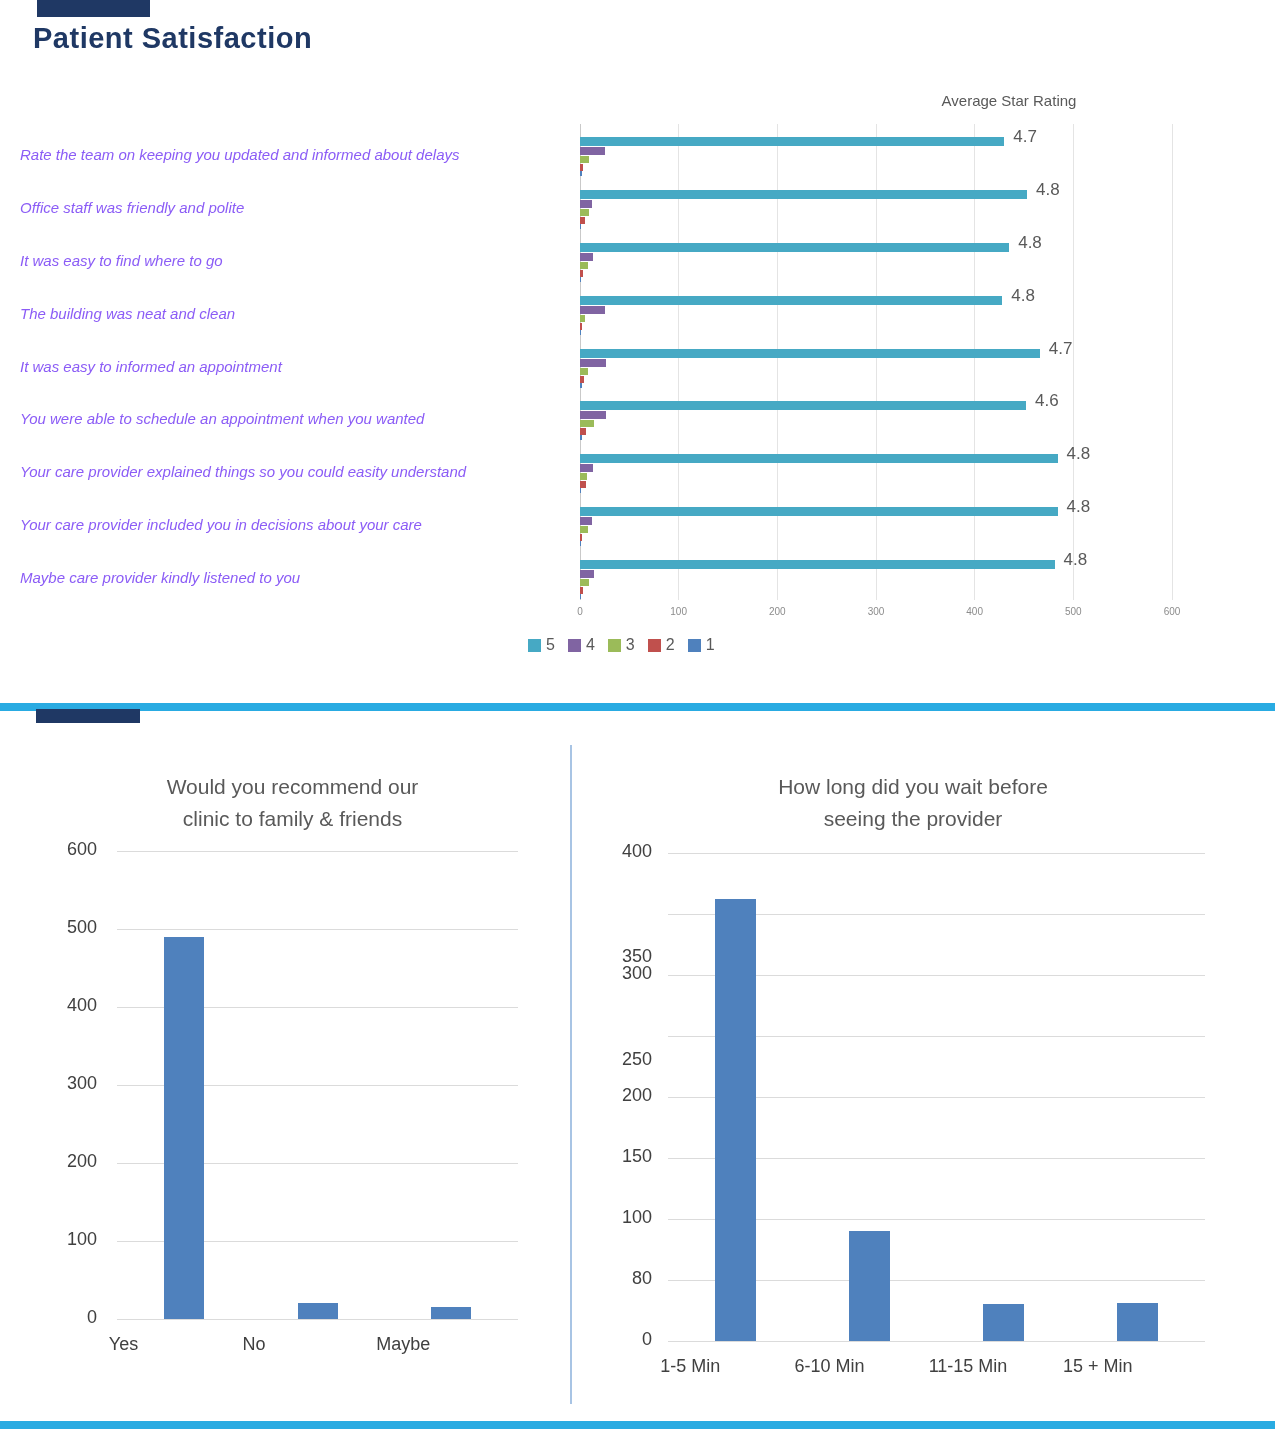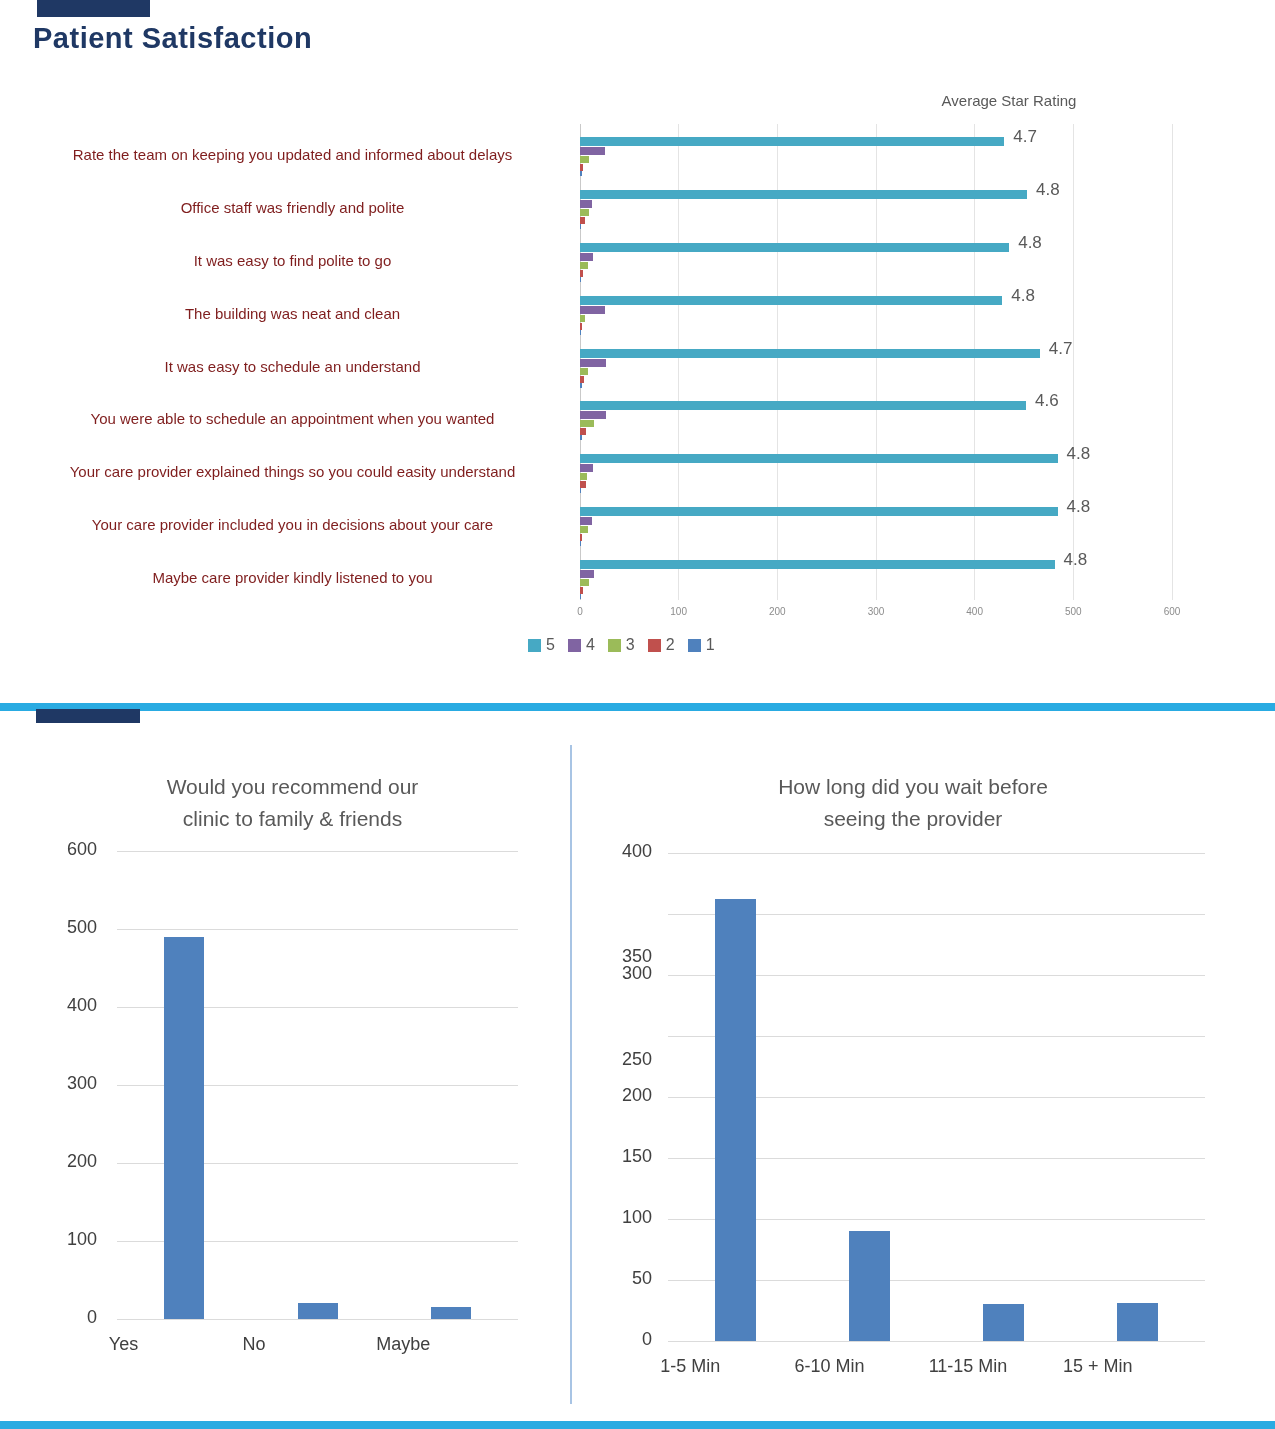--- a/index.html
+++ b/index.html
@@ -8,22 +8,22 @@
           font-family:"Liberation Sans", sans-serif; }
   .accent-rect { position:absolute; background:#1F3864; }
   .band { position:absolute; left:0; width:1275px; height:8px; background:#29ABE2; }
   .page-title { position:absolute; left:33px; top:22px; font-size:29px; font-weight:bold;
                 color:#1F3864; letter-spacing:0.5px; }
   .small-title { position:absolute; left:909px; top:92px; width:200px; text-align:center;
                  font-size:15px; color:#595959; }
   .hplot { position:absolute; left:580px; top:124px; width:592px; height:476px; }
   .hgrid { position:absolute; top:0; width:1px; }
   .hbar  { position:absolute; left:0; }
-  .cat-label { position:absolute; text-align:center; font-size:15px; color:#7f1d1d;
-               line-height:22px; height:22px; white-space:nowrap; }
+  .cat-label { position:absolute; text-align:left; font-size:15px; color:#8b5cf6;
+               line-height:22px; height:22px; white-space:nowrap;font-style:italic; }
   .val-label { position:absolute; font-size:17px; color:#595959; line-height:22px; }
   .tick { position:absolute; font-size:10px; color:#8C8C8C; text-align:center; }
   .legend { position:absolute; left:528px; top:636px; display:flex; align-items:center;
             font-size:16px; color:#595959; }
   .lg-item { display:flex; align-items:center; margin-right:13px; }
   .lg-sq { width:13px; height:13px; margin-right:5px; }
   .vgrid { position:absolute; height:1px; background:#DBDBDB; }
   .ylab { position:absolute; text-align:right; font-size:18px; color:#404040; }
   .vbar { position:absolute; }
   .xlab { position:absolute; text-align:left; font-size:18px; color:#404040; white-space:nowrap; }
@@ -134,25 +134,25 @@
     <div class="tick" style="left: 757.333px; top: 606px; width: 40px;">200</div>
     <div class="tick" style="left: 856px; top: 606px; width: 40px;">300</div>
     <div class="tick" style="left: 954.667px; top: 606px; width: 40px;">400</div>
     <div class="tick" style="left: 1053.33px; top: 606px; width: 40px;">500</div>
     <div class="tick" style="left: 1152px; top: 606px; width: 40px;">600</div>
     <div class="val-label" style="left: 1013.27px; top: 126px;">4.7</div>
     <div class="cat-label" style="left: 20px; width: 545px; top: 144px;">Rate the team on keeping you updated and informed about delays</div>
     <div class="val-label" style="left: 1035.96px; top: 178.889px;">4.8</div>
     <div class="cat-label" style="left: 20px; width: 545px; top: 196.889px;">Office staff was friendly and polite</div>
     <div class="val-label" style="left: 1018.2px; top: 231.778px;">4.8</div>
-    <div class="cat-label" style="left: 20px; width: 545px; top: 249.778px;">It was easy to find polite to go</div>
+    <div class="cat-label" style="left: 20px; width: 545px; top: 249.778px;">It was easy to find where to go</div>
     <div class="val-label" style="left: 1011.29px; top: 284.667px;">4.8</div>
     <div class="cat-label" style="left: 20px; width: 545px; top: 302.667px;">The building was neat and clean</div>
     <div class="val-label" style="left: 1048.79px; top: 337.556px;">4.7</div>
-    <div class="cat-label" style="left: 20px; width: 545px; top: 355.556px;">It was easy to schedule an understand</div>
+    <div class="cat-label" style="left: 20px; width: 545px; top: 355.556px;">It was easy to informed an appointment</div>
     <div class="val-label" style="left: 1034.97px; top: 390.444px;">4.6</div>
     <div class="cat-label" style="left: 20px; width: 545px; top: 408.444px;">You were able to schedule an appointment when you wanted</div>
     <div class="val-label" style="left: 1066.55px; top: 443.333px;">4.8</div>
     <div class="cat-label" style="left: 20px; width: 545px; top: 461.333px;">Your care provider explained things so you could easity understand</div>
     <div class="val-label" style="left: 1066.55px; top: 496.222px;">4.8</div>
     <div class="cat-label" style="left: 20px; width: 545px; top: 514.222px;">Your care provider included you in decisions about your care</div>
     <div class="val-label" style="left: 1063.59px; top: 549.111px;">4.8</div>
     <div class="cat-label" style="left: 20px; width: 545px; top: 567.111px;">Maybe care provider kindly listened to you</div>
     <div class="vgrid" style="left: 117px; width: 401px; top: 1318.5px;"></div>
     <div class="ylab" style="left: 27px; width: 70px; top: 1307px;">0</div>
@@ -170,21 +170,21 @@
     <div class="ylab" style="left: 27px; width: 70px; top: 839px;">600</div>
     <div class="vbar" style="left: 163.833px; top: 936.8px; width: 40px; height: 382.2px; background: rgb(79, 129, 189);"></div>
     <div class="xlab" style="left: 108.833px; width: 150px; top: 1334px;">Yes</div>
     <div class="vbar" style="left: 297.5px; top: 1303.4px; width: 40px; height: 15.6px; background: rgb(79, 129, 189);"></div>
     <div class="xlab" style="left: 242.5px; width: 150px; top: 1334px;">No</div>
     <div class="vbar" style="left: 431.167px; top: 1306.52px; width: 40px; height: 12.48px; background: rgb(79, 129, 189);"></div>
     <div class="xlab" style="left: 376.167px; width: 150px; top: 1334px;">Maybe</div>
     <div class="vgrid" style="left: 668px; width: 537px; top: 1340.5px;"></div>
     <div class="ylab" style="left: 582px; width: 70px; top: 1329px;">0</div>
     <div class="vgrid" style="left: 668px; width: 537px; top: 1279.5px;"></div>
-    <div class="ylab" style="left: 582px; width: 70px; top: 1268px;">50</div>
+    <div class="ylab" style="left: 582px; width: 70px; top: 1268px;">80</div>
     <div class="vgrid" style="left: 668px; width: 537px; top: 1218.5px;"></div>
     <div class="ylab" style="left: 582px; width: 70px; top: 1207px;">100</div>
     <div class="vgrid" style="left: 668px; width: 537px; top: 1157.5px;"></div>
     <div class="ylab" style="left: 582px; width: 70px; top: 1146px;">150</div>
     <div class="vgrid" style="left: 668px; width: 537px; top: 1096.5px;"></div>
     <div class="ylab" style="left: 582px; width: 70px; top: 1085px;">200</div>
     <div class="vgrid" style="left: 668px; width: 537px; top: 1035.5px;"></div>
     <div class="ylab" style="left: 582px; width: 70px; top: 1024px; margin-top: 25px;">250</div>
     <div class="vgrid" style="left: 668px; width: 537px; top: 974.5px;"></div>
     <div class="ylab" style="left: 582px; width: 70px; top: 963px;">300</div>

